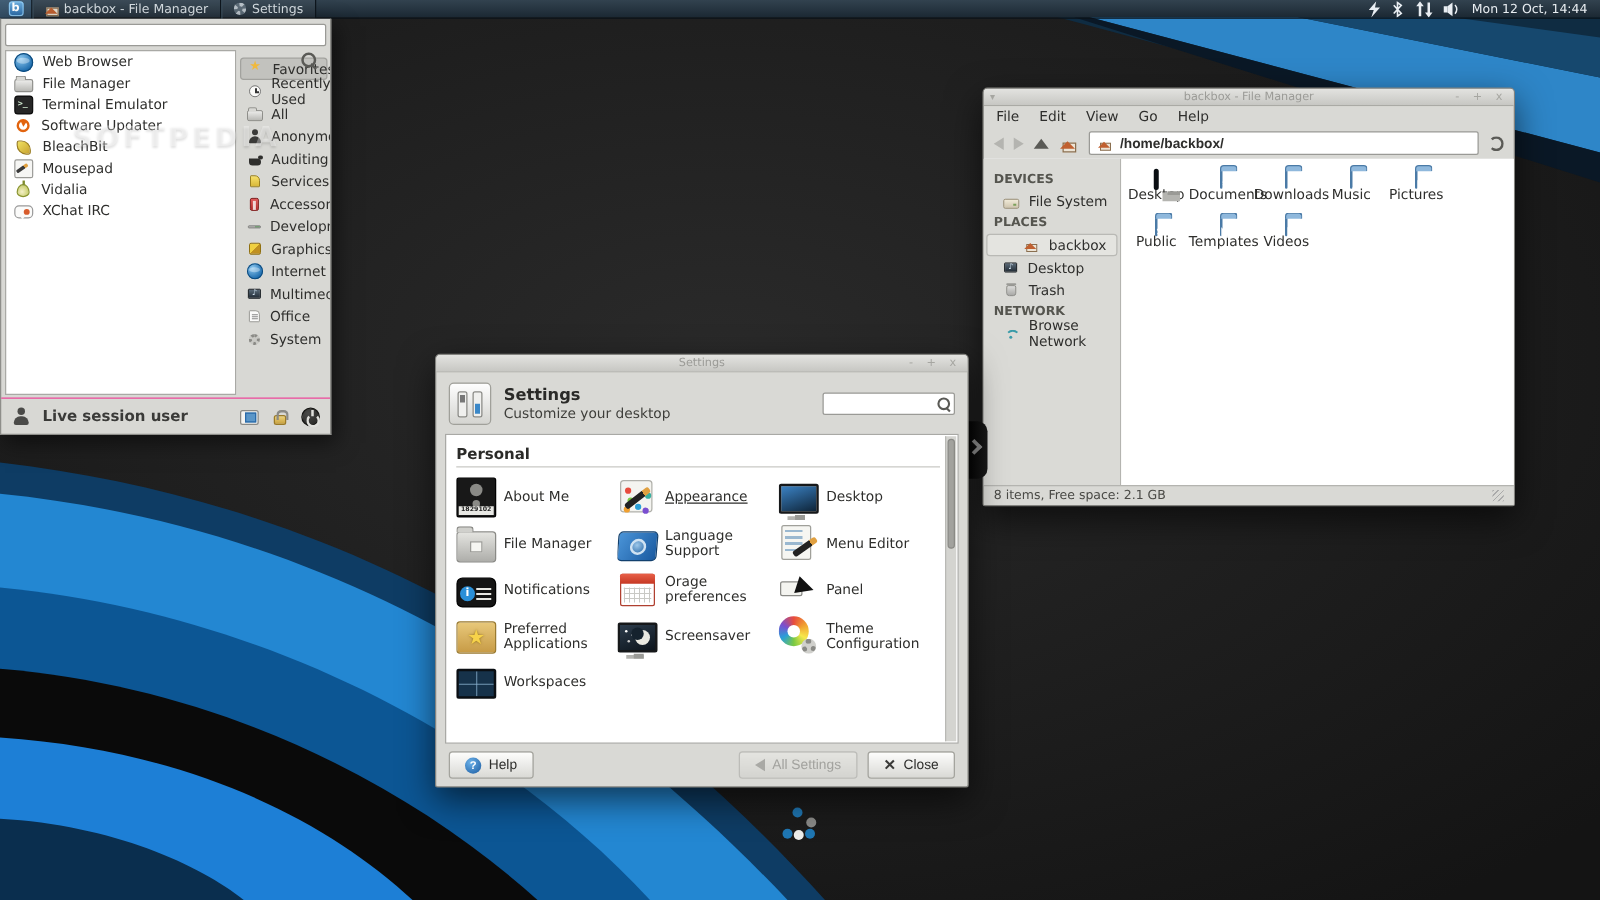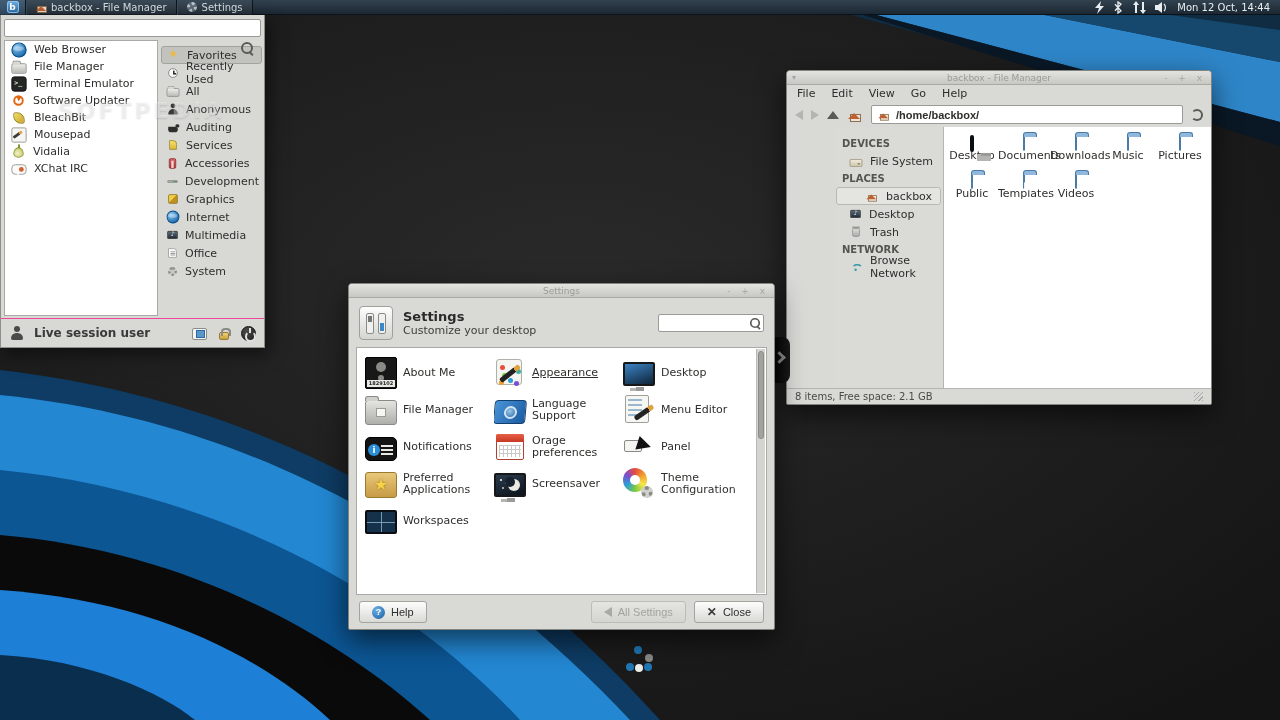--- a/index.html
+++ b/index.html
@@ -101,21 +101,21 @@
   .arr-u { border:6px solid transparent; border-bottom:8px solid #5a5a56; border-top:none; }
 
   
   #menu { position:absolute; left:0; top:15px; width:265px; height:333px; z-index:70;
           background:#d8d8d4; border:1px solid #8e8e8a; border-top:none;
           box-shadow:4px 6px 16px rgba(0,0,0,.5); display:flex; flex-direction:column; }
   #menu-search-row { padding:4px 3px 3px; }
   #menu-search { width:100%; height:18px; border:1px solid #9a9a96; border-radius:2px; background:#fff; padding:0 20px 0 4px; font-size:11px; }
   #menu-search-icon { position:absolute; right:9px; top:25px; }
   #menu-body { flex:1; display:flex; overflow:hidden; }
-  #app-list { width:154px; margin:0 0 2px 3px; background:#fff; border:1px solid #a9a9a5; overflow:hidden; }
+  #app-list { width:185px; margin:0 0 2px 3px; background:#fff; border:1px solid #a9a9a5; overflow:hidden; }
   .app-item { height:17px; display:flex; align-items:center; gap:7px; padding:0 6px; cursor:pointer; }
   .app-item .ic { transform:scale(.95); }
   #cat-list { flex:1; padding:6px 2px 0 3px; overflow:hidden; }
   .cat-item { height:18px; display:flex; align-items:center; gap:5px; padding:0 4px; border-radius:3px; cursor:pointer; color:#2e2e2c; }
   .cat-item.selected { background:#c2c2be; border:1px solid #a2a29e; }
   .cat-item .ic { transform:scale(.8); }
   #menu-footer { height:29px; border-top:1px solid #ec4899; display:flex; align-items:center; padding:0 8px; gap:9px; }
   #menu-user { font-weight:bold; font-size:12px; color:#3a3a38; flex:1; }
   #menu-footer .ic { cursor:pointer; }
   #watermark { position:absolute; left:58px; top:98px; z-index:75; font-weight:bold; font-size:22px; letter-spacing:3px;
@@ -123,21 +123,21 @@
 
   
   #fm { left:786px; top:70px; width:426px; height:335px; z-index:20; display:flex; flex-direction:column; }
   #fm-menubar { height:17px; display:flex; align-items:center; gap:16px; padding:0 10px; font-size:11px; color:#2e2e2c; }
   #fm-menubar span { cursor:pointer; }
   #fm-toolbar { height:25px; display:flex; align-items:center; gap:8px; padding:0 8px; }
   #fm-path { flex:1; height:19px; background:#fff; border:1px solid #9a9a96; border-radius:2px; display:flex; align-items:center; gap:4px; padding:0 4px; }
   #fm-path input { border:none; outline:none; flex:1; font-size:11px; font-weight:bold; color:#2e2e2c; background:transparent; }
   #fm-path .ic { transform:scale(.8); }
   .reload { width:12px; height:12px; border:2px solid #5a5a56; border-left-color:transparent; border-radius:50%; position:relative; cursor:pointer; }
-  #fm-body { flex:1; display:flex; overflow:hidden; background:#fff;margin-left:47px; }
+  #fm-body { flex:1; display:flex; overflow:hidden; background:#fff; }
   #fm-side { width:110px; background:#dadad6; border-right:1px solid #b4b4b0; padding-top:8px; overflow:hidden; }
   .side-header { font-size:10px; font-weight:bold; color:#55554f; padding:3px 8px; }
   .side-item { height:18px; display:flex; align-items:center; gap:6px; padding:0 6px 0 14px; color:#2e2e2c; cursor:pointer; }
   .side-item .ic { transform:scale(.8); }
   .side-item.selected { background:#e4e4e0; border:1px solid #b9b9b5; border-radius:3px; margin:0 2px; padding-left:27px; }
   #fm-files { flex:1; background:#fff; padding:10px 2px; display:flex; flex-wrap:wrap; align-content:flex-start; }
   .file-item { width:52px; margin:0 0 14px 0; text-align:center; cursor:pointer; }
   .file-label { font-size:11px; color:#2e2e2c; line-height:11px; }
   .fol32 { position:relative; width:34px; height:24px; margin:6px auto 4px; border-radius:3px; border:1px solid #4a7aa6;
            background:linear-gradient(#b9d6ee,#6b9cc8); }
@@ -504,20 +504,21 @@
       <div id="st-titles">
         <div id="st-title">Settings</div>
         <div id="st-sub">Customize your desktop</div>
       </div>
       <div id="st-search">
         <input type="text" value="" style="">
         <i class="ic mag"></i>
       </div>
     </div>
     <div id="st-list">
+      <div class="sec-header">Personal</div>
       <div id="st-grid">
         <div class="tile">
             <span class="t32 t-about">
               <b class="head"></b>
               <b class="strip">1829102</b>
             </span>
             <span class="lbl">About Me</span>
           </div>
         <div class="tile">
             <span class="t32 t-appear">

